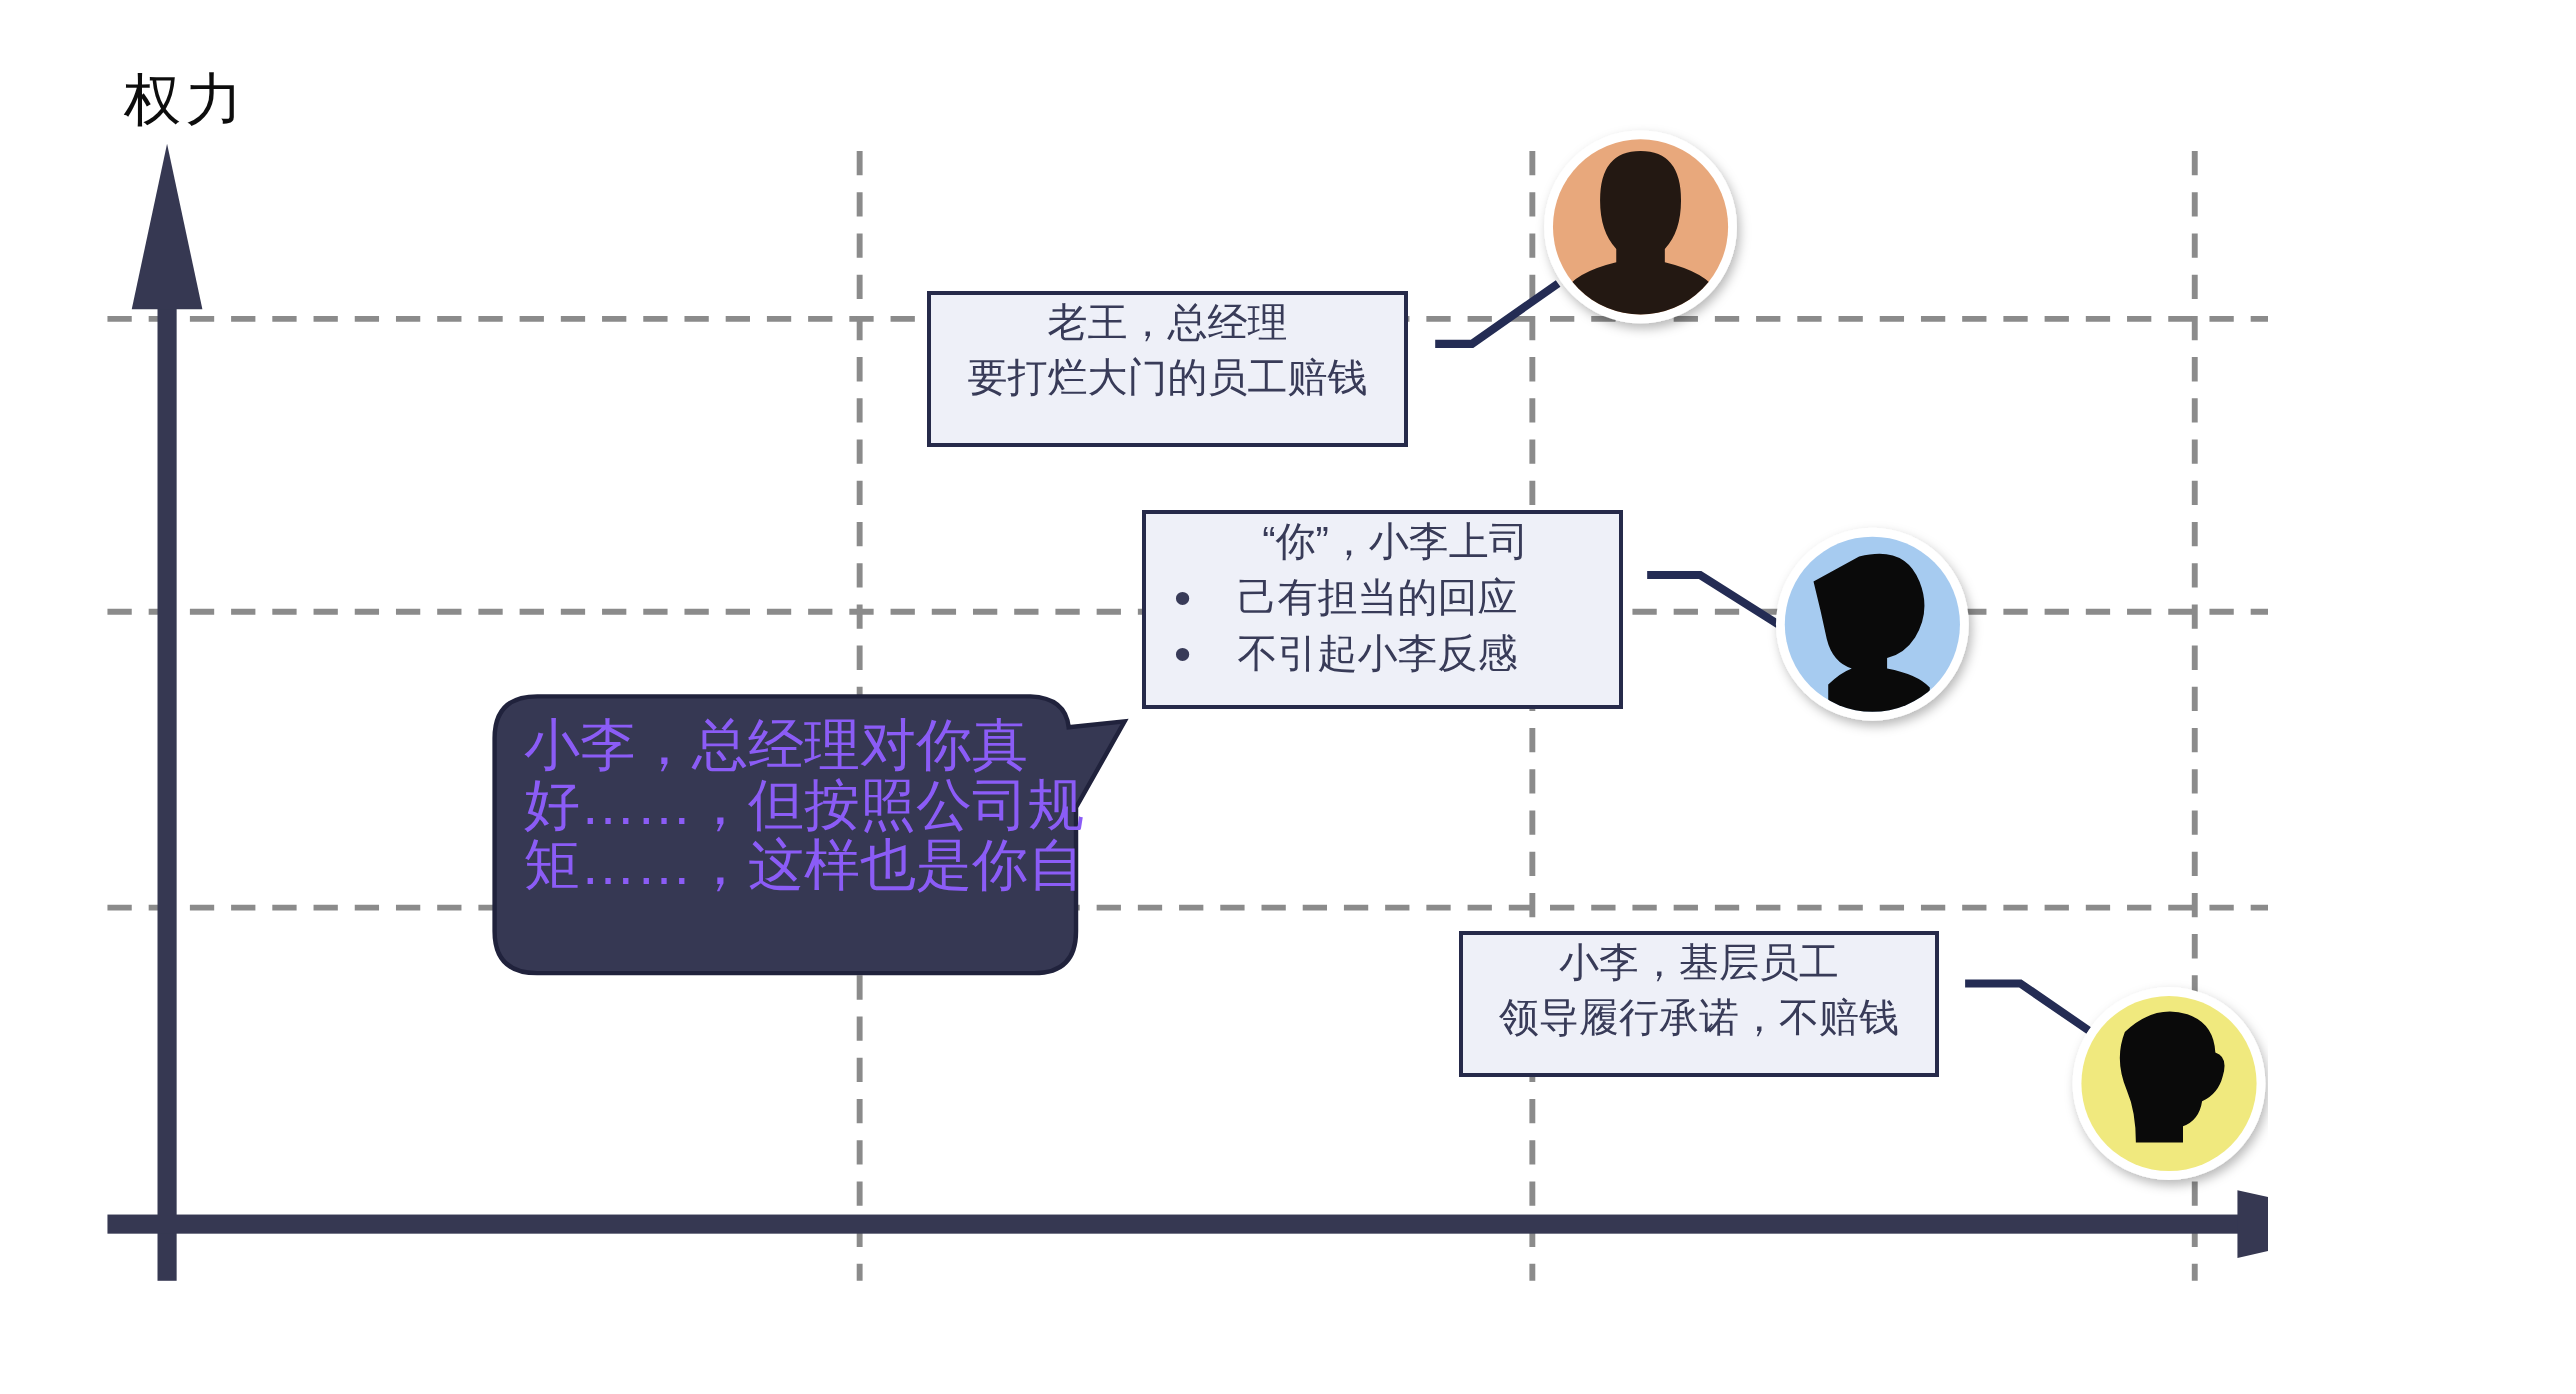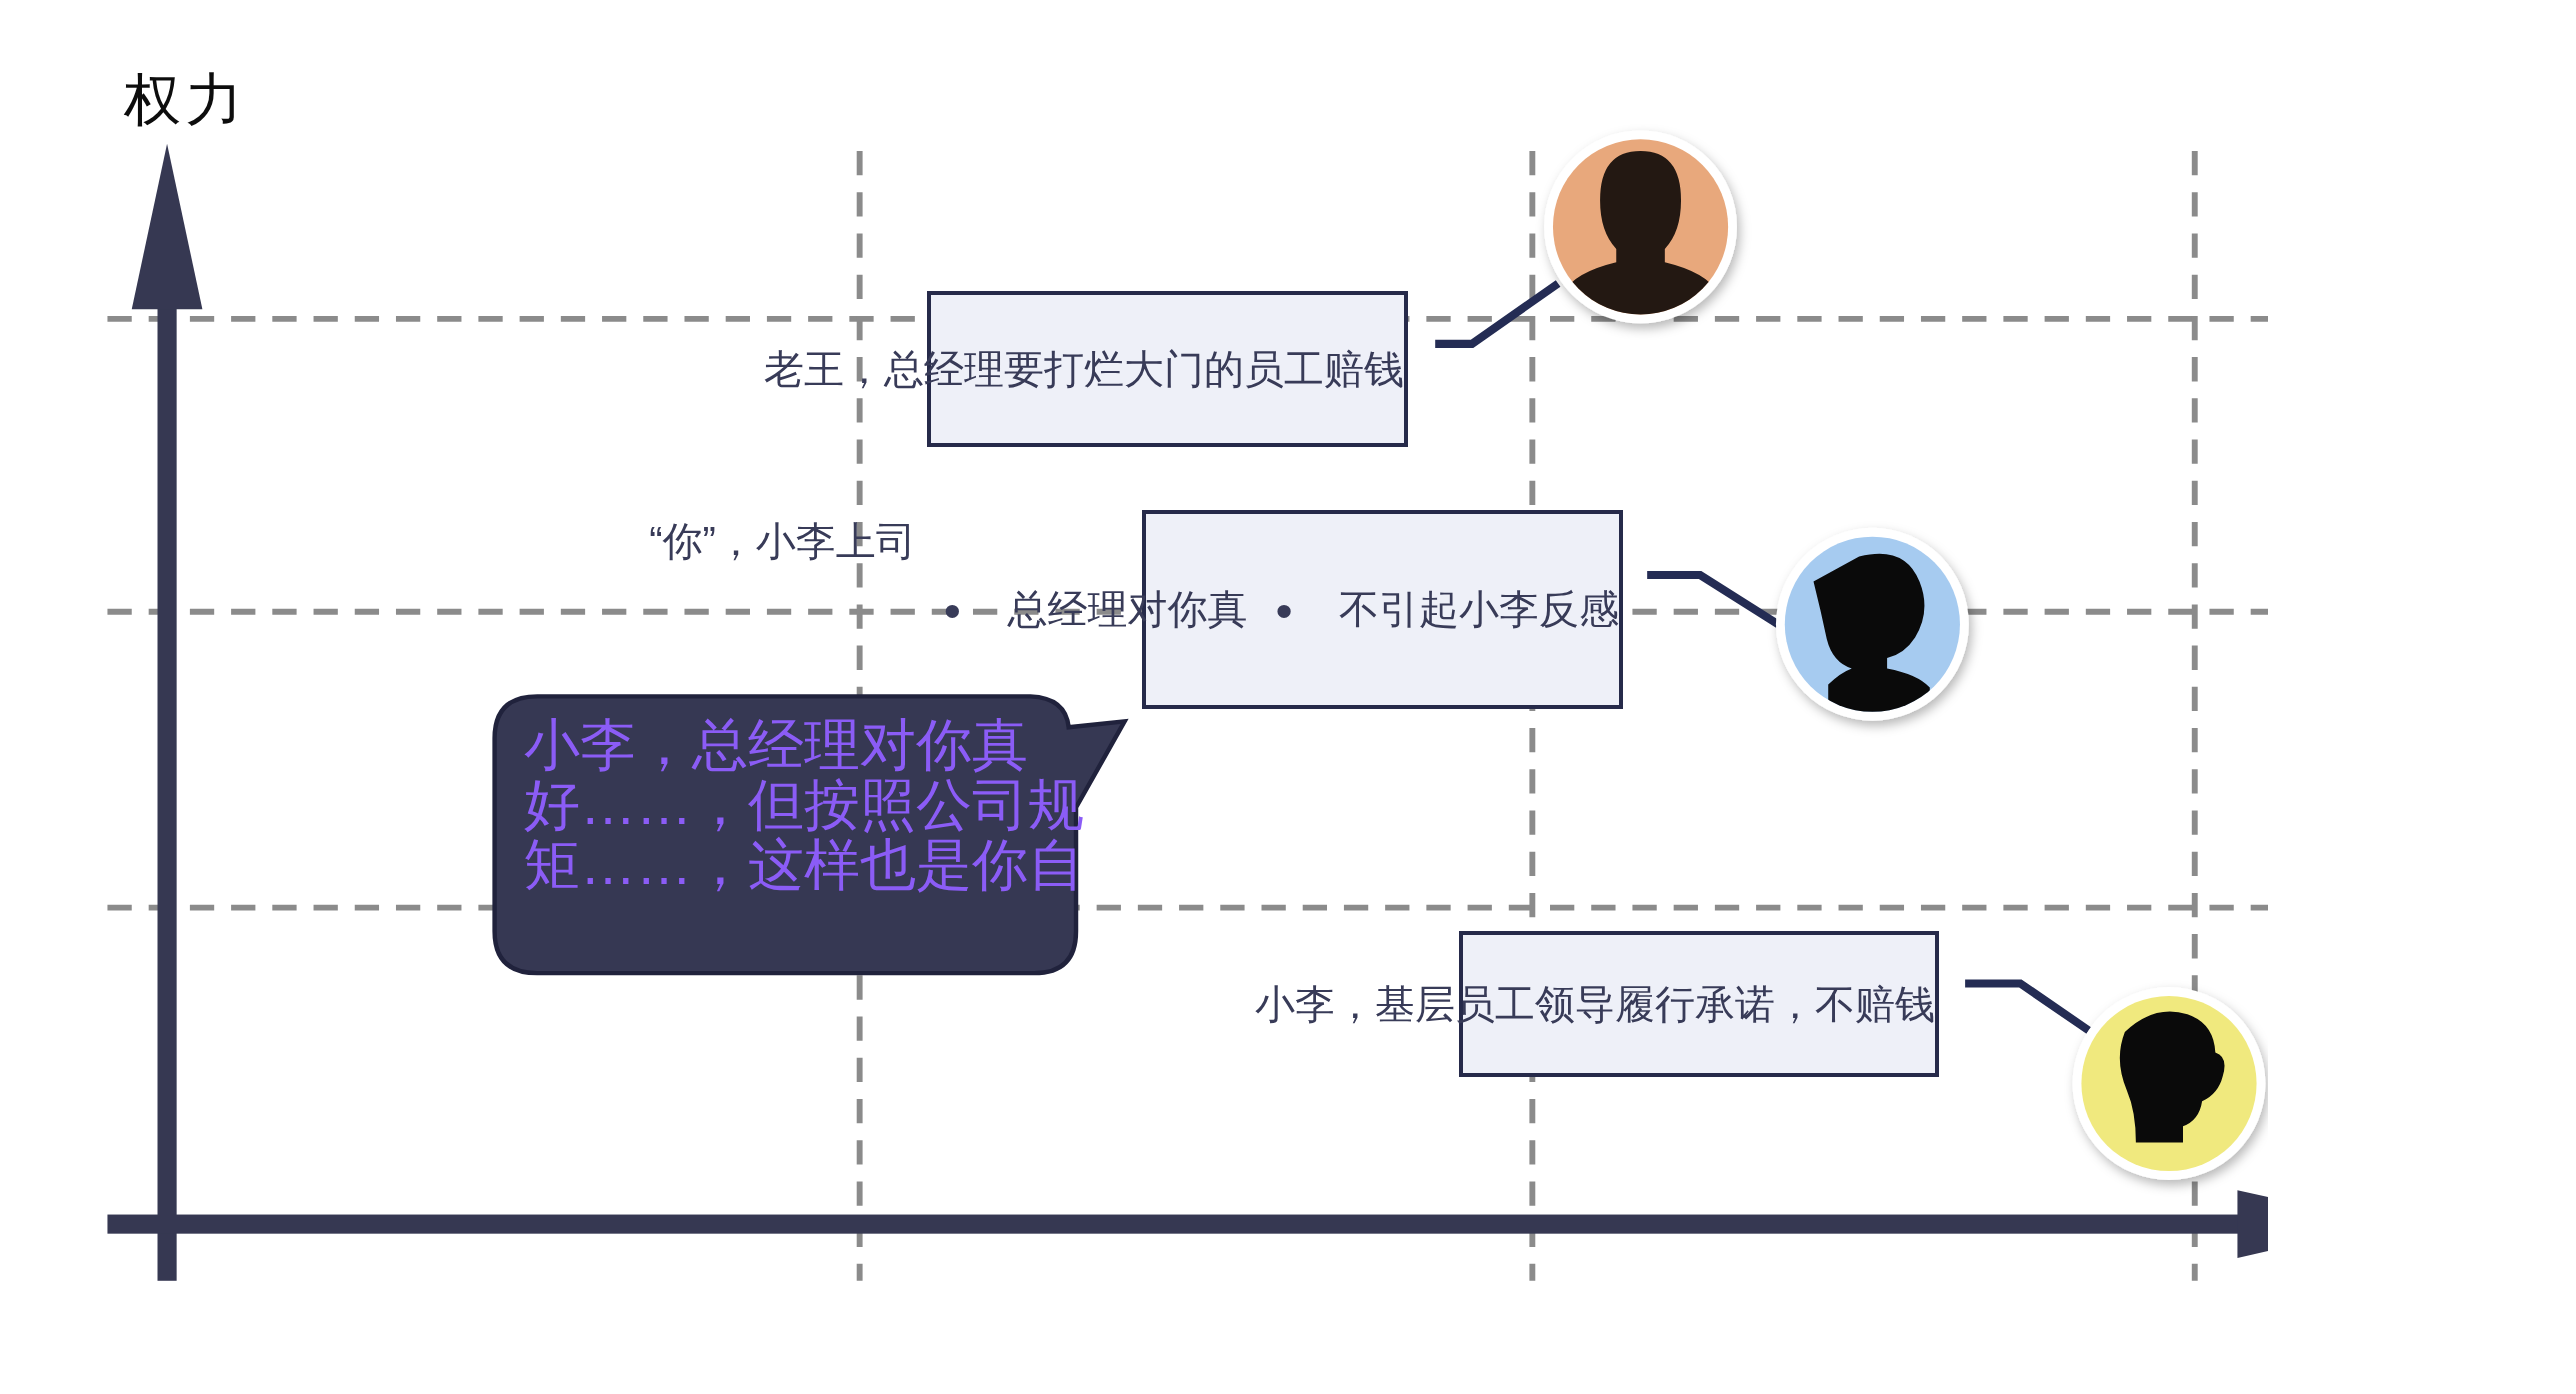--- a/index.html
+++ b/index.html
@@ -7,21 +7,21 @@
     position:relative;width:2268px;height:1395px;background:#ffffff;
     font-family:"Liberation Sans","DejaVu Sans",sans-serif;overflow:hidden;text-decoration:underline;
   }
   .layer{position:absolute;left:0;top:0;width:2576px;height:1395px;}
   .axis-label{position:absolute;color:#0d0d0d;}
   .ylabel{left:124px;top:62px;font-size:57px;letter-spacing:4.4px;}
   .xlabel{left:2393px;top:1157px;font-size:68px;line-height:1.3;white-space:pre-line;letter-spacing:1.5px;}
   .stake-box{
     position:absolute;background:#EEF0F8;border:4.4px solid #262A4A;
     box-sizing:border-box;color:#383B58;
-    display:flex;flex-direction:row;justify-content:flex-end;align-items:center;
+    display:flex;flex-direction:column;justify-content:flex-start;align-items:center;
     font-size:40px;
   }
   .box1{left:927px;top:291px;width:481px;height:156px;}
   .box2{left:1142px;top:510px;width:481px;height:199px;align-items:stretch;}
   .box3{left:1459px;top:931px;width:480px;height:146px;}
   .box-line{white-space:nowrap;text-align:center;}
   .box2 .title{text-align:center;white-space:nowrap;padding-left:26px;}
   .bullet-row{display:flex;align-items:center;padding-left:23.6px;white-space:nowrap;}
   .bullet-dot{font-size:49px;width:68px;text-align:left;padding-left:4.4px;box-sizing:border-box;}
   .bubble-text{
@@ -115,21 +115,21 @@
 
   <div class="stake-box box1">
     <div class="box-line">老王，总经理</div>
     <div class="box-line">要打烂大门的员工赔钱</div>
   </div>
 
   <div class="stake-box box2">
     <div class="title">“你”，小李上司</div>
     <div class="bullet-row">
       <span class="bullet-dot">•</span>
-      <span>总经理对你真</span>
+      <span>己有担当的回应</span>
     </div>
     <div class="bullet-row">
       <span class="bullet-dot">•</span>
       <span>不引起小李反感</span>
     </div>
   </div>
 
   <div class="stake-box box3">
     <div class="box-line">小李，基层员工</div>
     <div class="box-line">领导履行承诺，不赔钱</div>

